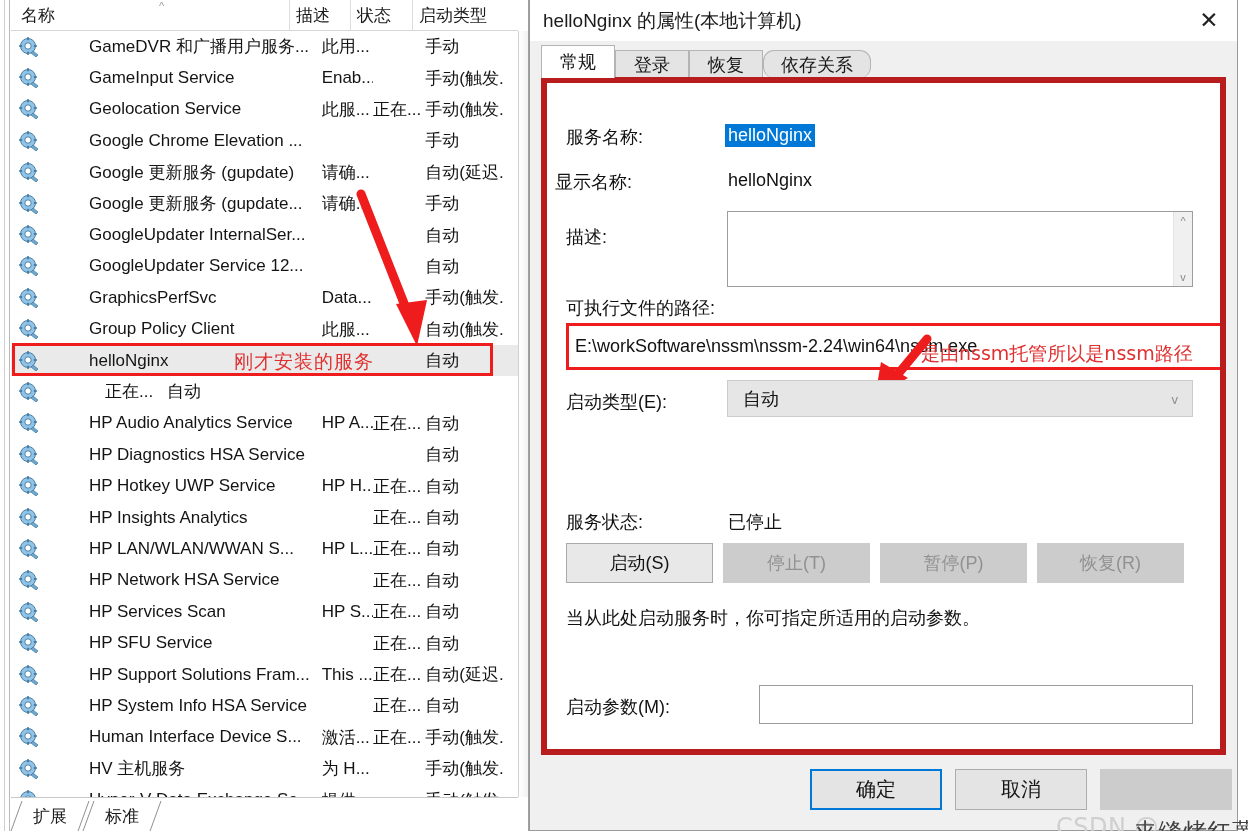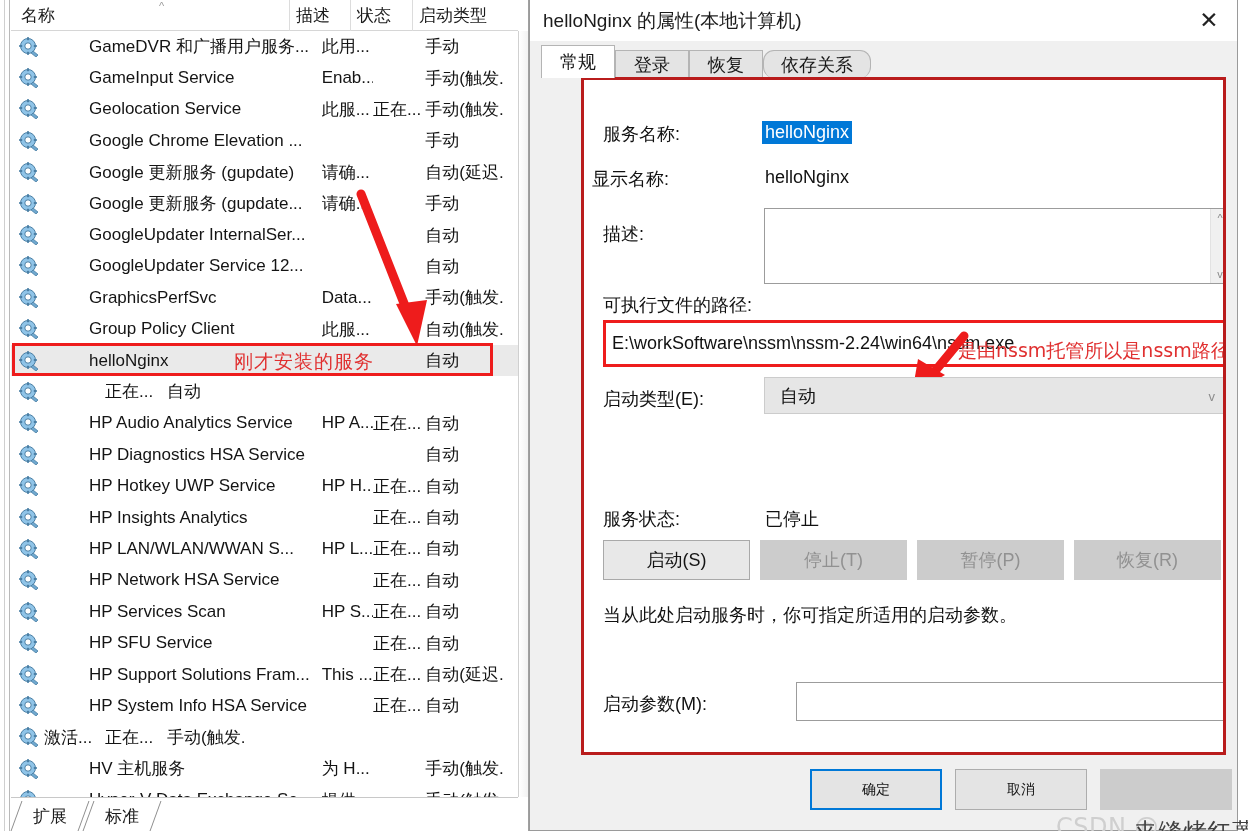--- a/index.html
+++ b/index.html
@@ -154,23 +154,22 @@
     white-space: nowrap;
   }
   .dtab.active {
     background: #ffffff; top: 4px; height: 33px;
     border-color: #b4b4b4; z-index: 3;
   }
 
   #tabpage {
     position: absolute; left: 11px; top: 77px; right: 11px; bottom: 75px;
     background: #ffffff;
-    border: 3px solid #b91c1c;
+    border: 6px solid #b91c1c;
     overflow: hidden;
-    margin-left: 40px;
   }
 
   .f-label {
     position: absolute;
     font-size: 18px; color: #111111; white-space: nowrap;
   }
   .f-value {
     position: absolute;
     font-size: 18px; color: #111111; white-space: nowrap;
   }
@@ -246,21 +245,21 @@
     position: absolute; left: 212px; top: 602px;
     width: 434px; height: 39px;
     background: #ffffff; border: 1px solid #9c9c9c;
   }
 
   #btnbar { position: absolute; left: 0; bottom: 0; right: 0; height: 75px; background: #f0f0f0; }
   .dbtn {
     position: absolute; top: 14px;
     width: 132px; height: 41px;
     display: flex; align-items: center; justify-content: center;
-    font-size: 14px;
+    font-size: 20px;
     background: #e4e4e4; color: #141414;
     border: 1px solid #adadad;
   }
   .dbtn.primary { border: 2px solid #0078d7; background: #e4e4e4; }
   .dbtn.disabled { background: #cccccc; color: #a8a8a8; border-color: #cccccc; }
 
   #watermark {
     position: absolute; left: 1056px; top: 793px;
     font-size: 24px; color: #cfcfcf;
     font-family: "DejaVu Sans", sans-serif;
@@ -669,20 +668,21 @@
             <svg width="22" height="20" viewBox="0 0 22 20">
               <circle cx="9" cy="9" r="7.5" fill="#8fc4e8" stroke="#4a7fa5" stroke-width="1"></circle>
               <circle cx="9" cy="9" r="3.2" fill="#ffffff" stroke="#4a7fa5" stroke-width="1"></circle>
               <rect x="8" y="0.2" width="2" height="3" fill="#4a7fa5"></rect>
               <rect x="8" y="14.8" width="2" height="3" fill="#4a7fa5"></rect>
               <rect x="0.2" y="8" width="3" height="2" fill="#4a7fa5"></rect>
               <rect x="14.8" y="8" width="3" height="2" fill="#4a7fa5"></rect>
               <path d="M14 14 l5 4 -2 2 -5 -4 z" fill="#6fa8cf" stroke="#4a7fa5" stroke-width="0.8"></path>
             </svg>
           </span>
+          <span class="c-name">Human Interface Device S...</span>
           <span class="c-desc">激活...</span>
           <span class="c-state">正在...</span>
           <span class="c-start">手动(触发.</span>
         </div>
         <div class="srow">
           <span class="gear-icon">
             <svg width="22" height="20" viewBox="0 0 22 20">
               <circle cx="9" cy="9" r="7.5" fill="#8fc4e8" stroke="#4a7fa5" stroke-width="1"></circle>
               <circle cx="9" cy="9" r="3.2" fill="#ffffff" stroke="#4a7fa5" stroke-width="1"></circle>
               <rect x="8" y="0.2" width="2" height="3" fill="#4a7fa5"></rect>

